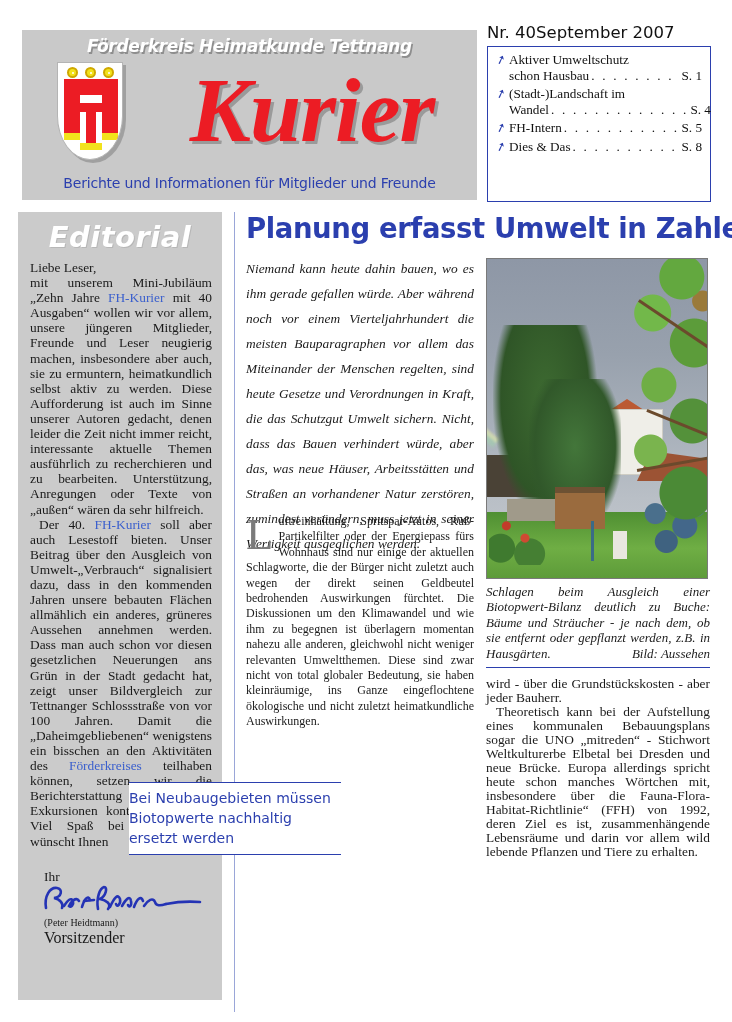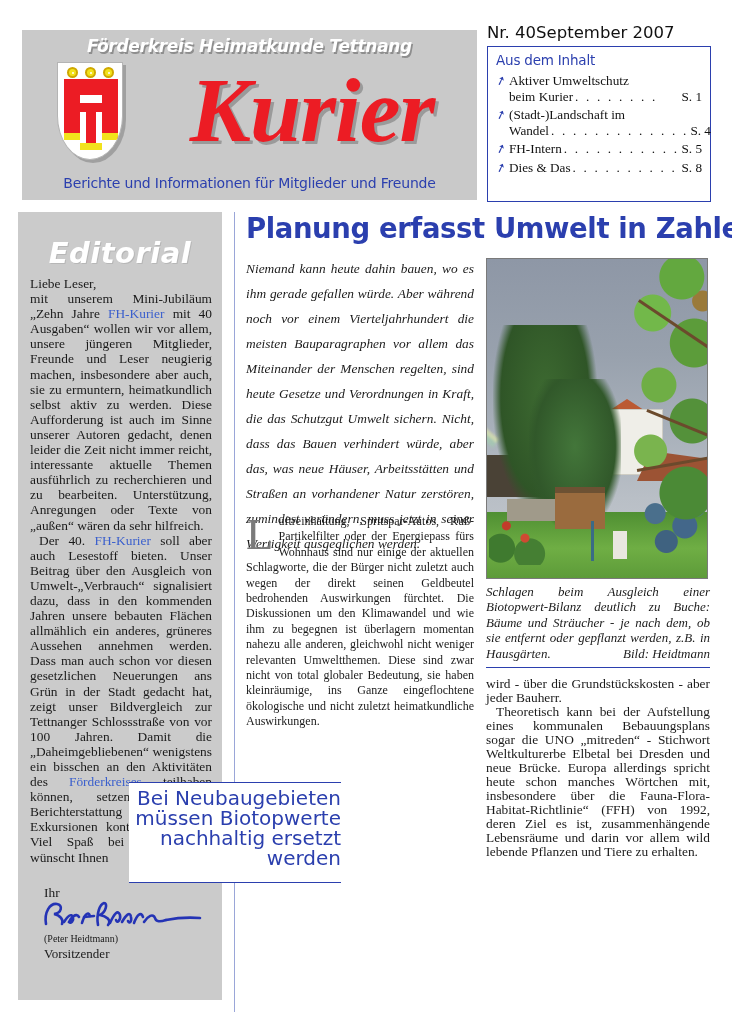--- a/index.html
+++ b/index.html
@@ -103,36 +103,36 @@
 
   
   #editorial {
     position:absolute; left:18px; top:212px; width:204px; height:788px;
     background:#cbcbcb;
   }
   #editorial-head {
     font-family:"DejaVu Sans", sans-serif;
     font-weight:bold; font-style:italic;
     font-size:29px; color:#ffffff; text-align:center;
-    padding-top:24px; letter-spacing:0.5px;
+    padding-top:8px; letter-spacing:0.5px;
     text-shadow:1px 1px 0 #b7b7b7;
   }
   #editorial-body {
     padding:6px 10px 0 12px;
     font-size:13.4px; line-height:15.1px;
     text-align:justify; color:#1a1a1a;
   }
   #editorial-body p { margin:0; }
   #editorial-body p.ind { text-indent:9px; }
   .blue { color:#3a5fcd; }
   #sig-block { padding:20px 0 0 14px; }
   #sig-ihr { font-size:13.4px; }
   #sig-svg { margin:-2px 0 -4px -6px; }
   #sig-name { font-size:10px; }
-  #sig-role { font-size:13px; }
+  #sig-role { font-size:16px; }
 
   #vline {
     position:absolute; left:234px; top:212px; width:1.2px; height:800px;
     background:#9aa6d8;
   }
 
   
   #article { position:absolute; left:246px; top:212px; width:466px; height:800px; }
   #article-title {
     font-family:"DejaVu Sans", sans-serif;
@@ -271,25 +271,25 @@
   }
   .dropcap::first-letter {
     float:left; font-size:45px; line-height:36px; padding:2px 5px 0 0;
     font-family:"Liberation Serif", serif; color:#7b7b7b;
   }
   .ind { text-indent:10px; }
 
   
   #pullquote {
     position:absolute; left:129px; top:782px; width:212px;
-    text-align:right;
-    font-family:"DejaVu Sans", sans-serif;
-    font-size:20px; line-height:20px; color:#2b3fae;
+    text-align:left;
+    font-family:"DejaVu Sans", sans-serif;
+    font-size:14px; line-height:20px; color:#2b3fae;
     border-top:1.6px solid #2b3fae; border-bottom:1.6px solid #2b3fae;
-    padding:5px 0 14px 0;
+    padding:5px 0 6px 0;
     background:#ffffff;
   }
 </style>
 </head>
 <body>
 
 <div id="header">
 
   <div id="masthead">
     <div id="masthead-title">Förderkreis Heimatkunde Tettnang</div>
@@ -318,28 +318,27 @@
         </div>
     </div>
   </div>
 
   <div id="issueline">
     <span>Nr. 40</span>
     <span>September 2007</span>
   </div>
 
   <div id="toc">
-    <div id="toc-title">Aus dem Inhalt</div>
 
     <div class="toc-item">
       <span class="toc-arrow">➚</span>
       <span class="toc-txt">
         <span>Aktiver Umweltschutz</span>
         <span class="toc-l2">
-          <span class="lbl">beim Kurier</span>
+          <span class="lbl">schon Hausbau</span>
           <span class="dots">. . . . . . . .</span>
           <span class="pg">S. 1</span>
         </span>
       </span>
     </div>
 
     <div class="toc-item">
       <span class="toc-arrow">➚</span>
       <span class="toc-txt">
         <span>(Stadt-)Landschaft im</span>
@@ -429,21 +428,21 @@
     <div class="chair"></div>
     <div class="flowers"></div>
     <div class="ivy"></div>
     <div class="tree-r"></div>
     <div class="branch" style="left:152px; top:40px; width:90px; height:2.5px; transform:rotate(34deg);"></div>
     <div class="branch" style="left:160px; top:150px; width:70px; height:2.5px; transform:rotate(22deg);"></div>
     <div class="branch" style="left:150px; top:210px; width:80px; height:2.5px; transform:rotate(-10deg);"></div>
   </div>
 
   <div id="caption">Schlagen beim Ausgleich einer Biotopwert-Bilanz deutlich zu Buche: Bäume und Sträucher - je nach dem, ob sie entfernt oder gepflanzt werden, z.B. in Hausgärten.</div>
-  <div id="credit">Bild: Heidtmann</div>
+  <div id="credit">Bild: Aussehen</div>
   <div id="cap-rule"></div>
 
   <div id="col-left" class="dropcap">Luftreinhaltung, Spritspar-Autos, Ruß-Partikelfilter oder der Energiepass fürs Wohnhaus sind nur einige der aktuellen Schlagworte, die der Bürger nicht zuletzt auch wegen der direkt seinen Geldbeutel bedrohenden Auswirkungen fürchtet. Die Diskussionen um den Klimawandel und wie ihm zu begegnen ist überlagern momentan nahezu alle anderen, gleichwohl nicht weniger relevanten Umweltthemen. Diese sind zwar nicht von total globaler Bedeutung, sie haben kleinräumige, ins Ganze eingeflochtene ökologische und nicht zuletzt heimatkundliche Auswirkungen.</div>
 
   <div id="col-right">
     <p style="margin:0">wird - über die Grundstückskosten - aber jeder Bauherr.</p>
     <p style="margin:0" class="ind">Theoretisch kann bei der Aufstellung eines kommunalen Bebauungsplans sogar die UNO „mitreden“ - Stichwort Weltkulturerbe Elbetal bei Dresden und neue Brücke. Europa allerdings spricht heute schon manches Wörtchen mit, insbesondere über die Fauna-Flora-Habitat-Richtlinie“ (FFH) von 1992, deren Ziel es ist, zusammenhängende Lebensräume und darin vor allem wild lebende Pflanzen und Tiere zu erhalten.</p>
   </div>
 
 </div>

